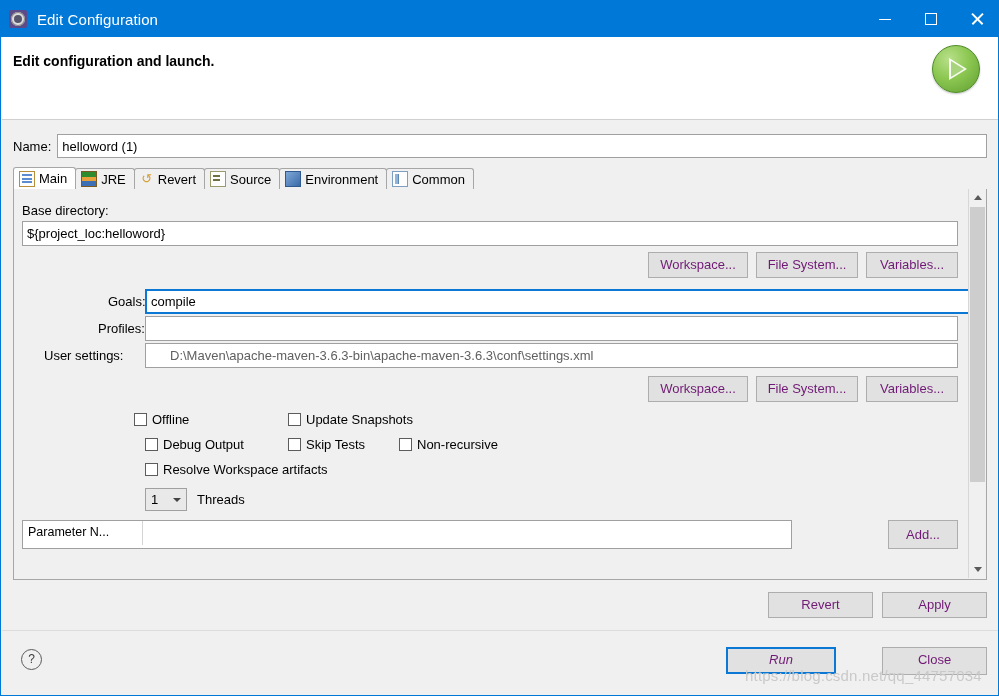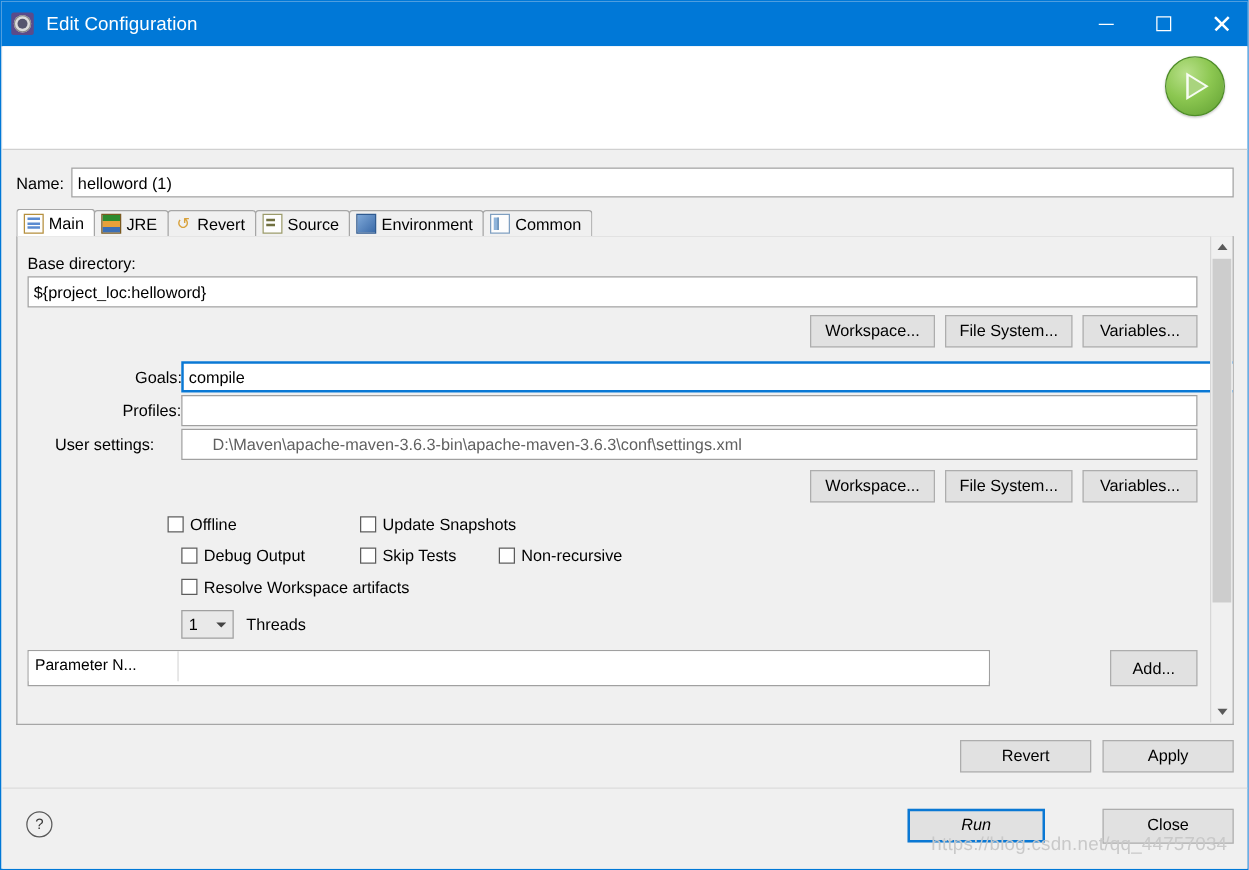--- a/index.html
+++ b/index.html
@@ -281,21 +281,21 @@
   .text-input.greyed { color: #606060; }
 
   .btn {
     position: absolute;
     box-sizing: border-box;
     height: 26px;
     background: #e1e1e1;
     border: 1px solid #adadad;
     font-family: "Liberation Sans", sans-serif;
     font-size: 13px;
-    color: #000000;
+    color: #701a75;
     text-align: center;
     line-height: 24px;
     cursor: default;
   }
 
   .red-underline {
     position: absolute;
     background: #ff0000;
     height: 3px;
   }
@@ -440,20 +440,21 @@
       <div class="tb-btn">
           <span class="max-glyph"></span>
         </div>
       <div class="tb-btn">
           <span class="close-glyph"></span>
         </div>
     </div>
   </div>
 
   <div class="header">
+    <div class="header-title">Edit configuration and launch.</div>
     <div class="run-orb">
       <span class="tri"></span>
       <span class="tri-in"></span>
     </div>
   </div>
 
   <div class="body-area">
 
     <div class="name-row">
       <span class="name-label">Name:</span>

